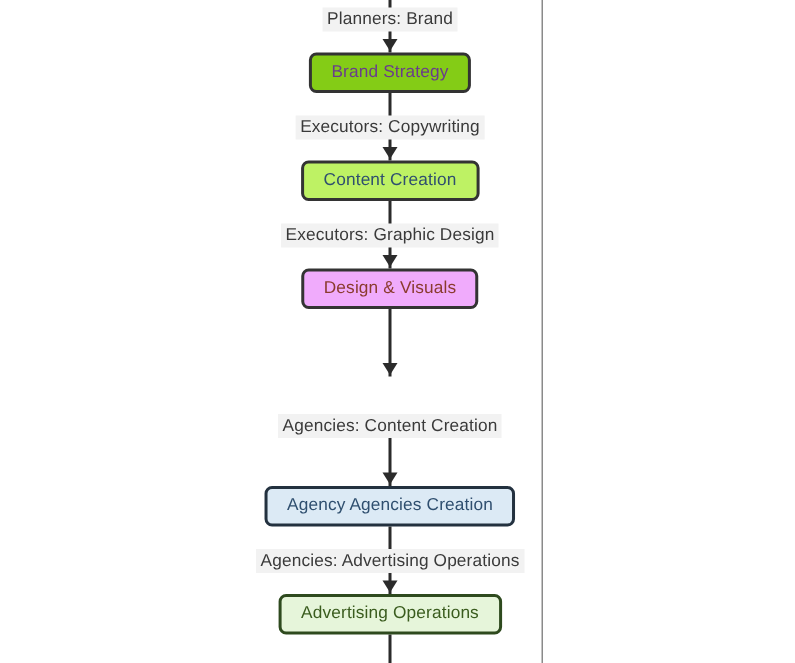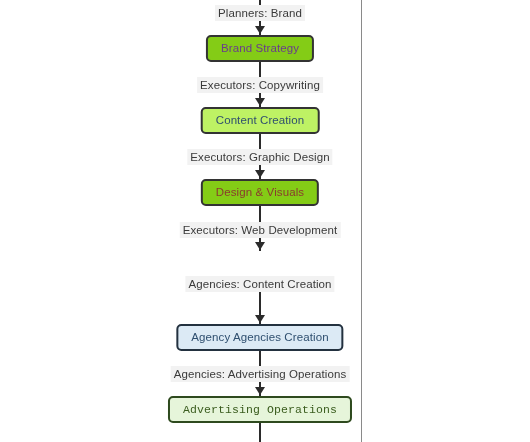--- a/index.html
+++ b/index.html
@@ -115,32 +115,31 @@
     <div class="arrowhead" style="top:315px;"></div>
 
     <div class="spine" style="top:351px;height:45px;"></div>
     <div class="arrowhead" style="top:387px;"></div>
 
     <div class="spine" style="top:423px;height:19px;"></div>
 
     <div class="edge-label" style="top:5px;">Planners: Brand</div>
     <div class="edge-label" style="top:149px;">Executors: Graphic Design</div>
     <div class="edge-label" style="top:77px;">Executors: Copywriting</div>
-    <div class="edge-label" style="top:222px;">Executors: Web Development</div>
     <div class="edge-label" style="top:276px;">Agencies: Content Creation</div>
     <div class="edge-label" style="top:366px;">Agencies: Advertising Operations</div>
 
     <div class="node" style="top:35px;background:#84cc16;border-color:#333333;color:#6a3c8c;">Brand Strategy</div>
 
     <div class="node" style="top:107px;background:#bef264;border-color:#333333;color:#2f4f6f;">Content Creation</div>
 
-    <div class="node" style="top:179px;background:#84cc16;border-color:#333333;color:#8a3b2e;text-align:right;">Design &amp; Visuals</div>
+    <div class="node" style="top:179px;background:#f0abfc;border-color:#333333;color:#8a3b2e;text-align:right;">Design &amp; Visuals</div>
 
 
     <div class="node" style="top:324px;background:#dceaf5;border-color:#23313f;color:#2f4f6f;">Agency Agencies Creation</div>
 
-    <div class="node" style="top:396px;background:#e6f5da;border-color:#2e4a1e;color:#3a5c1e;font-family:Liberation Mono, monospace;">Advertising Operations</div>
+    <div class="node" style="top:396px;background:#e6f5da;border-color:#2e4a1e;color:#3a5c1e;">Advertising Operations</div>
 
   </div>
 
   <div class="page-divider" style="left:361px;"></div>
 
 </div>
 
 </body></html>

